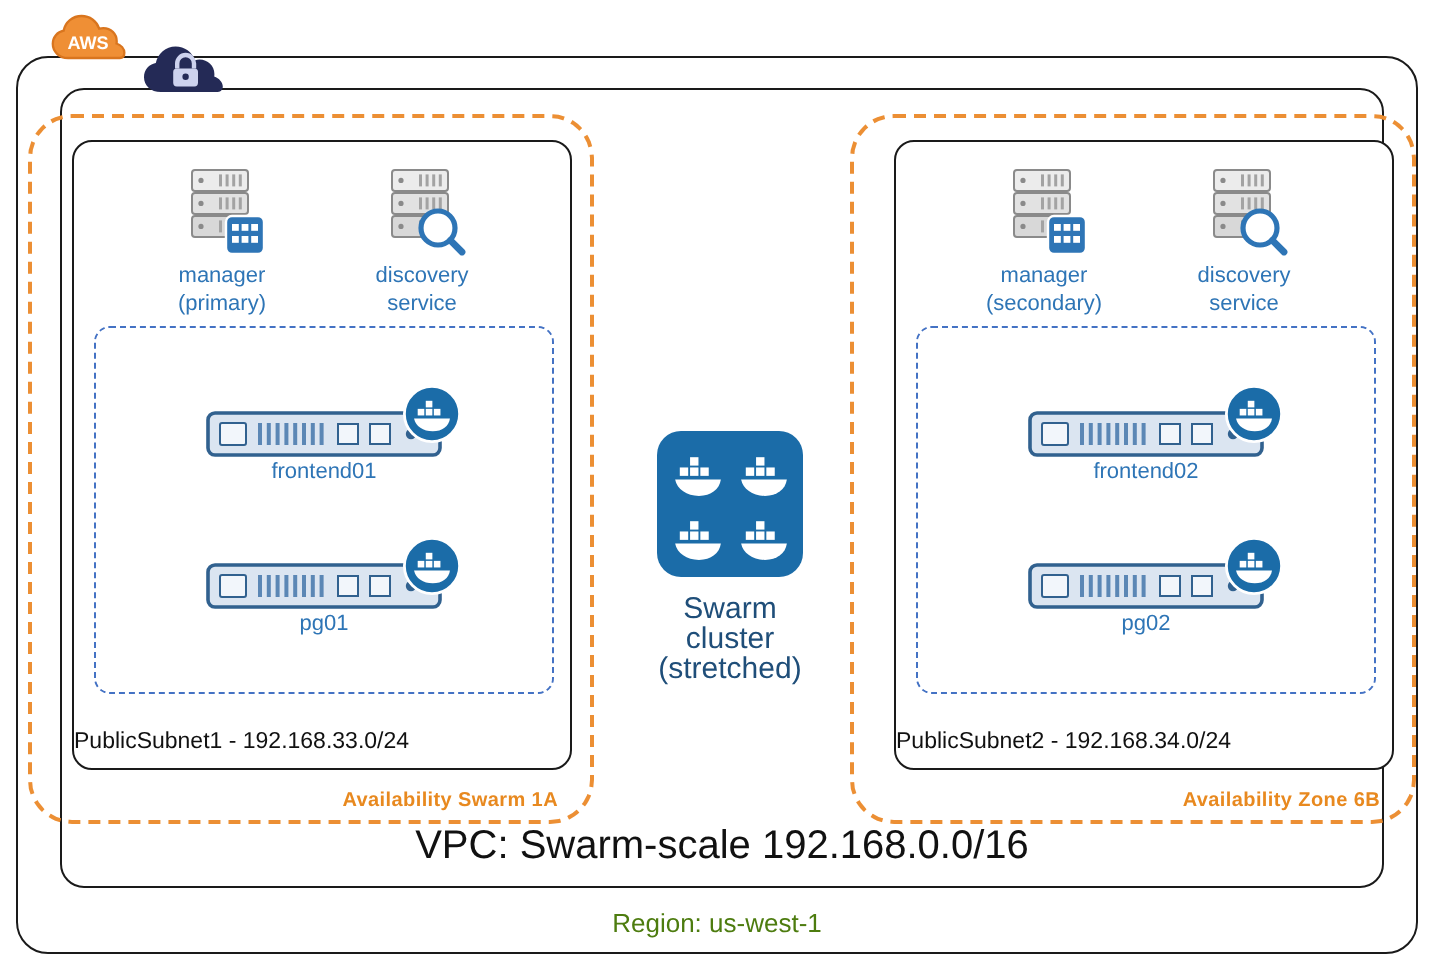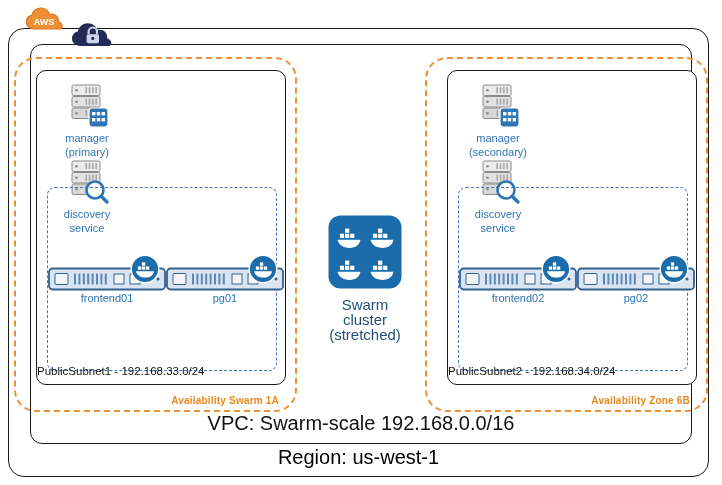--- a/index.html
+++ b/index.html
@@ -4,46 +4,46 @@
 <style>
   * { margin:0; padding:0; box-sizing:border-box; }
   html,body { background:#ffffff; }
   body { font-family:"Liberation Sans","DejaVu Sans",sans-serif; color:#111; }
   .canvas { position:relative; width:722px; height:485px; background:#fff; overflow:hidden; }
 
   
   .region-box { position:absolute; left:8px; top:28px; width:701px; height:449px;
                 border:1.6px solid #1a1a1a; border-radius:16px; }
   .region-label { position:absolute; bottom:7px; left:0; width:100%; text-align:center;
-                  font-size:20px; color:#000000; }
+                  font-size:13px; color:#4d7c0f; }
   .vpc-box { position:absolute; left:30px; top:44px; width:662px; height:400px;
              border:1.6px solid #1a1a1a; border-radius:12px; }
   .vpc-label { position:absolute; bottom:8px; left:0; width:100%; text-align:center;
                font-size:20px; color:#111; }
 
   .az { position:absolute; top:57px; width:283px; height:355px;
         border:2px dashed #ec8f34; border-radius:22px; }
   .az-a { left:14px; } .az-b { left:425px; }
   .az-label { position:absolute; bottom:4px; right:16px; font-size:10px; font-weight:bold;
               color:#e8891f; letter-spacing:.2px; }
 
   .subnet { position:absolute; left:20px; top:11px; width:250px; height:315px;
             border:1.5px solid #1a1a1a; border-radius:10px; background:#fff; }
   .subnet-label { position:absolute; bottom:7px; left:0; width:100%; 
                   font-size:11.5px; color:#111; }
 
   .infra-row { position:absolute; top:12px; left:0; width:100%; display:flex;
-               justify-content:center;flex-direction:column; }
+               justify-content:center; }
   .infra { width:100px; text-align:center; }
   .infra svg { display:block; margin:0 auto; }
   .infra-label { margin-top:2px; font-size:11px; line-height:14px; color:#2e75b6; }
 
-  .node-area { position:absolute; left:10px; top:116px; width:230px; height:184px;
+  .node-area { position:absolute; left:10px; top:92px; width:230px; height:184px;
                border:1.6px dashed #4472c4; border-radius:8px;
-               display:flex; flex-direction:row; align-items:center;
+               display:flex; flex-direction:column; align-items:center;
                justify-content:space-evenly; padding:2px 0; }
   .node { position:relative; width:150px; text-align:center; }
   .rack { display:block; margin:13px auto 0; }
   .whale-badge { position:absolute; top:0; right:6px; }
   .node-label { margin-top:1px; font-size:11px; color:#2e75b6; }
 
   .swarm { position:absolute; left:320px; top:214px; width:90px; text-align:center; }
   .swarm svg { display:block; margin:0 auto; }
   .swarm-label { margin-top:7px; font-size:15px; line-height:15px; color:#1f4e79; }
 

